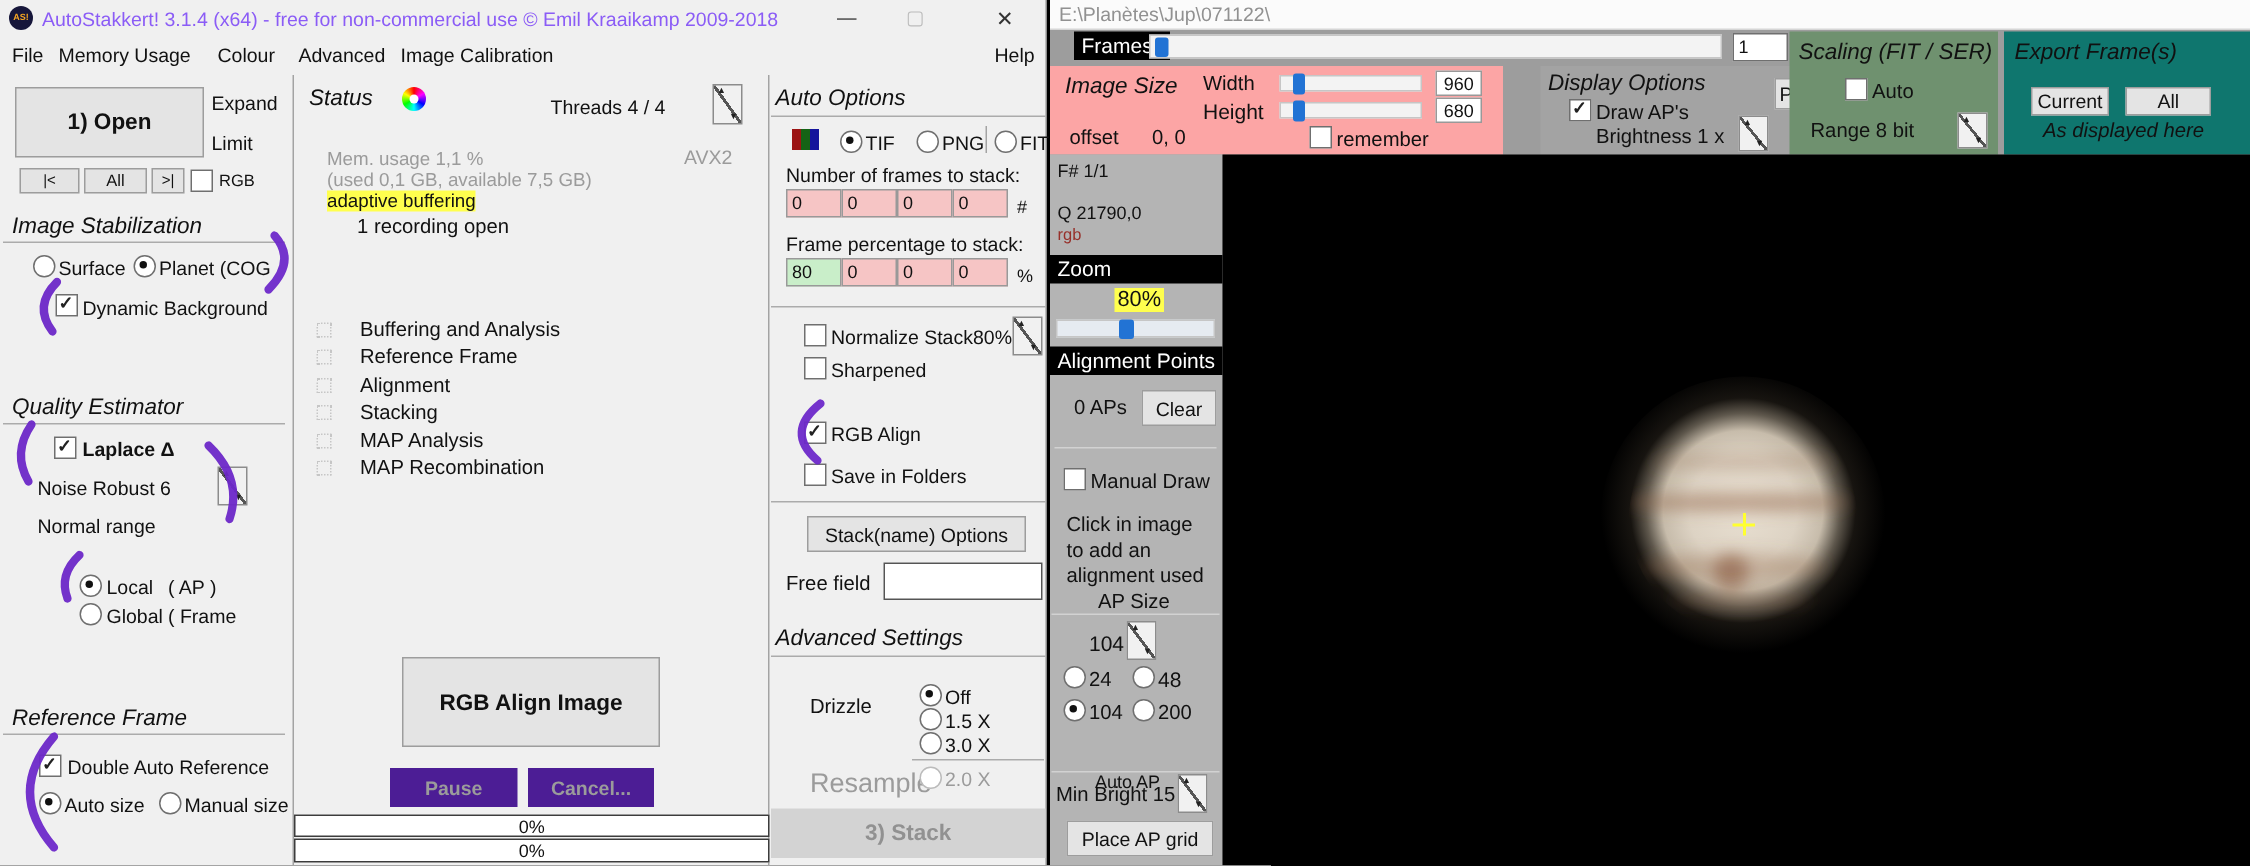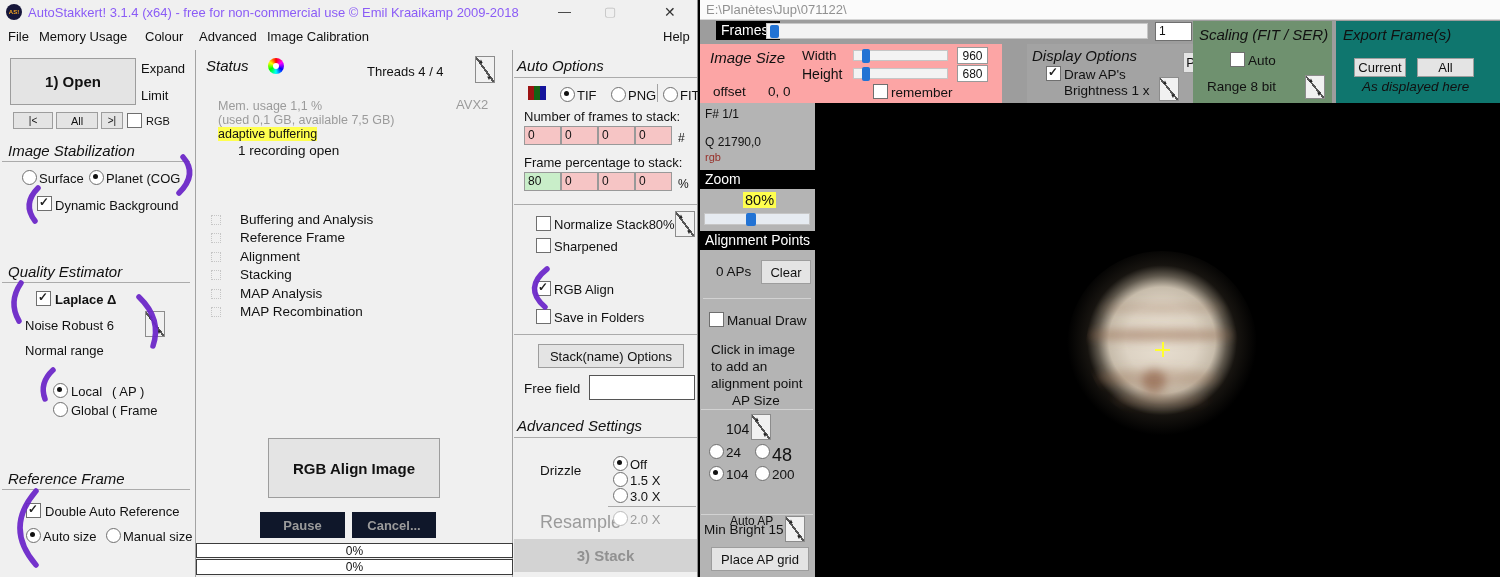--- a/index.html
+++ b/index.html
@@ -7,21 +7,21 @@
          font-family:"Liberation Sans",sans-serif;-webkit-font-smoothing:antialiased;}
   .abs{position:absolute;}
   .t{position:absolute;font-size:13px;color:#111;white-space:nowrap;}
   .hdr{position:absolute;font-style:italic;font-size:15px;color:#111;white-space:nowrap;}
   .grey{color:#9b9b9b;}
   .hr{position:absolute;height:1px;background:#ababab;}
   .vl{position:absolute;width:1px;background:#a3a3a3;}
   .btn{position:absolute;background:#e4e4e4;border:1px solid #9d9d9d;display:flex;align-items:center;justify-content:center;font-size:13px;color:#111;box-sizing:border-box;}
   .btn.bold{font-weight:bold;font-size:15px;}
   .btn.flat{background:#d3d3d3;color:#919191;border:none;font-weight:bold;font-size:15px;}
-  .btn.dis{background:#0f172a;color:#9b9b9b;border:none;font-weight:bold;}
+  .btn.dis{background:#4c1d95;color:#9b9b9b;border:none;font-weight:bold;}
   .cb{position:absolute;width:13px;height:13px;background:#fff;border:1px solid #6f6f6f;box-sizing:content-box;}
   .cb.on::after{content:"✓";position:absolute;left:1px;top:-2px;font-size:12px;font-weight:bold;color:#222;}
   .rd{position:absolute;width:13px;height:13px;background:#fff;border:1px solid #6f6f6f;border-radius:50%;}
   .rd.on::after{content:"";position:absolute;left:3px;top:3px;width:5px;height:5px;border-radius:50%;background:#111;}
   .rd.dis{border-color:#bbb;}
   .numf{position:absolute;border:1px solid #999;background:#fff;font-size:12px;line-height:16px;padding-left:3px;box-sizing:border-box;color:#111;}
   .spin{position:absolute;width:20px;height:24px;background:#f1f1f1;border:1px solid #8c8c8c;box-sizing:border-box;
         background-image:linear-gradient(to top right,transparent 46%,#555 46%,#555 53%,transparent 53%);}
   .spin::before{content:"▲";position:absolute;left:2px;top:1px;font-size:6px;color:#222;}
   .spin::after{content:"▼";position:absolute;right:2px;bottom:1px;font-size:6px;color:#222;}
@@ -263,30 +263,30 @@
 
       <div class="blackbar" style="left:0;top:128px;width:115px;height:19px;">Alignment Points</div>
       <span class="t" style="left:16px;top:161px;font-size:13.5px;">0 APs</span>
       <div class="btn" style="left:61px;top:157px;width:50px;height:24px;">Clear</div>
       <div class="hr" style="left:3px;top:195px;width:108px;background:#d2d2d2;"></div>
       <span class="cb" style="left:9px;top:209px;"></span>
       <span class="t" style="left:27px;top:210px;font-size:13.5px;">Manual Draw</span>
 
       <span class="t" style="left:11px;top:239px;font-size:13.5px;">Click in image</span>
       <span class="t" style="left:11px;top:256px;font-size:13.5px;">to add an</span>
-      <span class="t" style="left:11px;top:273px;font-size:13.5px;">alignment point</span>
+      <span class="t" style="left:11px;top:273px;font-size:13.5px;">alignment used</span>
       <span class="t" style="left:32px;top:290px;font-size:13.5px;">AP Size</span>
       <div class="hr" style="left:1px;top:306px;width:112px;background:#d2d2d2;"></div>
 
       <span class="t" style="left:26px;top:318px;font-size:14px;">104</span>
       <span class="spin" style="left:51px;top:311px;height:26px;"></span>
       <span class="rd" style="left:9px;top:341px;"></span>
       <span class="t" style="left:26px;top:342px;font-size:13.5px;">24</span>
       <span class="rd" style="left:55px;top:341px;"></span>
-      <span class="t" style="left:72px;top:342px;font-size:18px;">48</span>
+      <span class="t" style="left:72px;top:342px;font-size:14px;">48</span>
       <span class="rd on" style="left:9px;top:363px;"></span>
       <span class="t" style="left:26px;top:364px;font-size:13.5px;">104</span>
       <span class="rd" style="left:55px;top:363px;"></span>
       <span class="t" style="left:72px;top:364px;font-size:13.5px;">200</span>
 
       <span class="t" style="left:30px;top:395px;font-size:12px;margin-top:16px;">Auto AP</span>
       <div class="hr" style="left:1px;top:411px;width:112px;background:#d2d2d2;"></div>
       <span class="t" style="left:4px;top:419px;font-size:13.5px;">Min Bright  15</span>
       <span class="spin" style="left:85px;top:413px;height:26px;"></span>
       <div class="btn" style="left:11px;top:444px;width:98px;height:24px;">Place AP grid</div>

